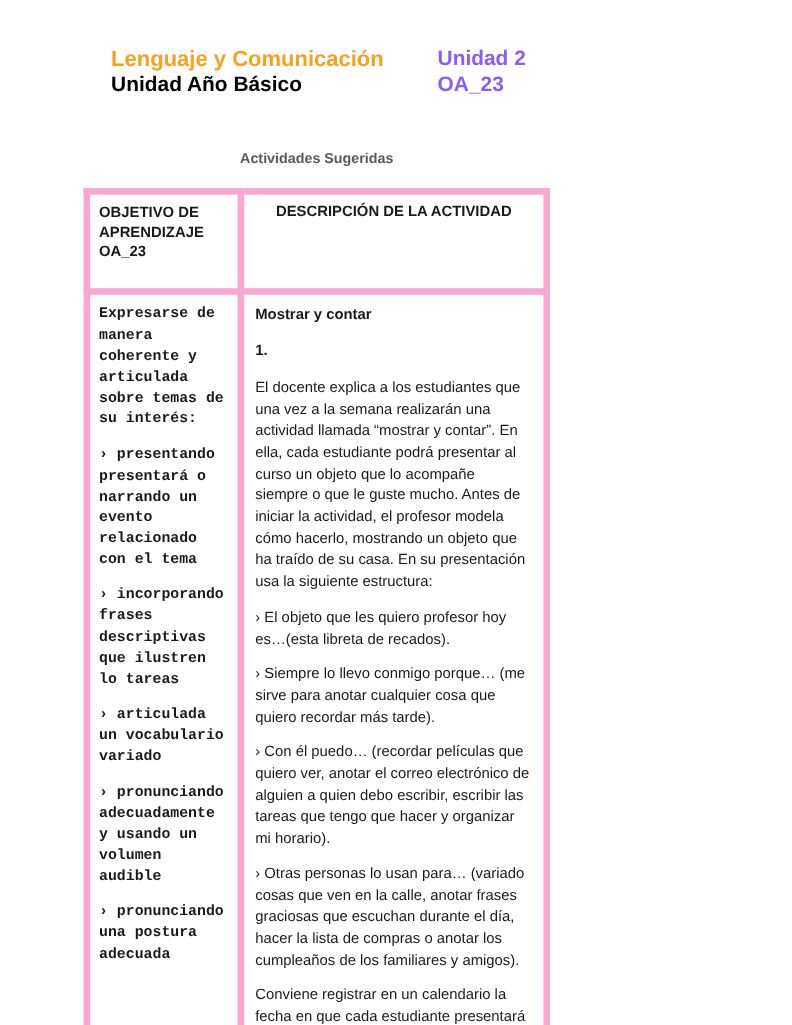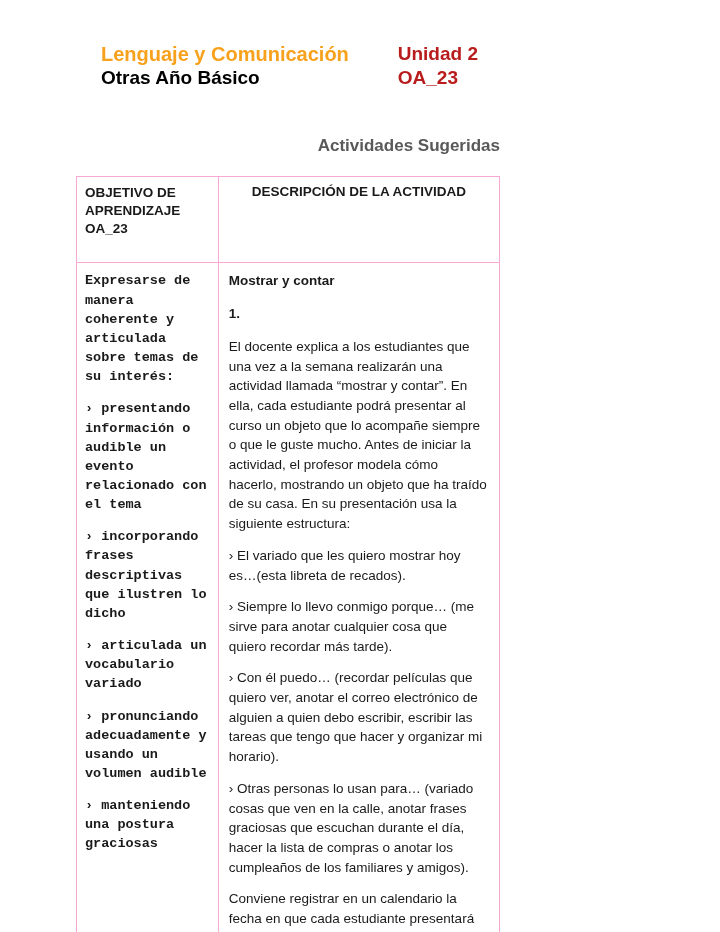--- a/index.html
+++ b/index.html
@@ -31,43 +31,43 @@
     line-height: 1.2;
   }
   .doc-header .grade {
     color: #000000;
     font-size: 19px;
     font-weight: bold;
     line-height: 1.25;
   }
   .doc-header .unit,
   .doc-header .oa {
-    color: #b91c1c;
+    color: #8b5cf6;
     font-size: 19px;
     font-weight: bold;
     line-height: 1.25;
     text-align: left;
   }
   
   .page-title {
     margin: 46px 0 20px 0;
-    text-align: right;
+    text-align: center;
     color: #595959;
-    font-size: 17px;
+    font-size: 13px;
     font-weight: bold;
   }
   
   table.activities {
     width: 100%;
     border-collapse: collapse;
     table-layout: fixed;
   }
   table.activities th,
   table.activities td {
-    border: 1px solid #f9a8d4;
+    border: 6px solid #f9a8d4;
     vertical-align: top;
     font-size: 13.5px;
     color: #1a1a1a;
     margin-top: 44px;
   }
   col.col-objective { width: 33.5%; }
   col.col-activity  { width: 66.5%; }
   th.obj-head {
     text-align: left;
     padding: 7px 10px 24px 8px;
@@ -98,21 +98,21 @@
   .activity-cell p.bold { font-weight: bold; margin-bottom: 13px; }
 </style>
 </head>
 <body>
 
 <div class="page">
 
   <div class="doc-header">
     <div class="header-left">
       <div class="subject">Lenguaje y Comunicación</div>
-      <div class="grade">Otras Año Básico</div>
+      <div class="grade">Unidad Año Básico</div>
     </div>
     <div class="header-right">
       <div class="unit">Unidad 2</div>
       <div class="oa">OA_23</div>
     </div>
   </div>
 
   <h1 class="page-title">Actividades Sugeridas</h1>
 
   <table class="activities">
@@ -123,31 +123,31 @@
     <thead>
       <tr>
         <th class="obj-head">OBJETIVO DE APRENDIZAJE OA_23</th>
         <th class="act-head">DESCRIPCIÓN DE LA ACTIVIDAD</th>
       </tr>
     </thead>
     <tbody>
       <tr>
         <td class="objective-cell">
           <p>Expresarse de manera coherente y articulada sobre temas de su interés:</p>
-          <p>› presentando información o audible un evento relacionado con el tema</p>
-          <p>› incorporando frases descriptivas que ilustren lo dicho</p>
+          <p>› presentando presentará o narrando un evento relacionado con el tema</p>
+          <p>› incorporando frases descriptivas que ilustren lo tareas</p>
           <p>› articulada un vocabulario variado</p>
           <p>› pronunciando adecuadamente y usando un volumen audible</p>
-          <p>› manteniendo una postura graciosas</p>
+          <p>› pronunciando una postura adecuada</p>
         </td>
         <td class="activity-cell">
           <p class="bold">Mostrar y contar</p>
           <p class="bold">1.</p>
           <p>El docente explica a los estudiantes que una vez a la semana realizarán una actividad llamada “mostrar y contar”. En ella, cada estudiante podrá presentar al curso un objeto que lo acompañe siempre o que le guste mucho. Antes de iniciar la actividad, el profesor modela cómo hacerlo, mostrando un objeto que ha traído de su casa. En su presentación usa la siguiente estructura:</p>
-          <p>› El variado que les quiero mostrar hoy es…(esta libreta de recados).</p>
+          <p>› El objeto que les quiero profesor hoy es…(esta libreta de recados).</p>
           <p>› Siempre lo llevo conmigo porque… (me sirve para anotar cualquier cosa que quiero recordar más tarde).</p>
           <p>› Con él puedo… (recordar películas que quiero ver, anotar el correo electrónico de alguien a quien debo escribir, escribir las tareas que tengo que hacer y organizar mi horario).</p>
           <p>› Otras personas lo usan para… (variado cosas que ven en la calle, anotar frases graciosas que escuchan durante el día, hacer la lista de compras o anotar los cumpleaños de los familiares y amigos).</p>
           <p>Conviene registrar en un calendario la fecha en que cada estudiante presentará el objeto elegido.</p>
         </td>
       </tr>
     </tbody>
   </table>
 
 </div>

